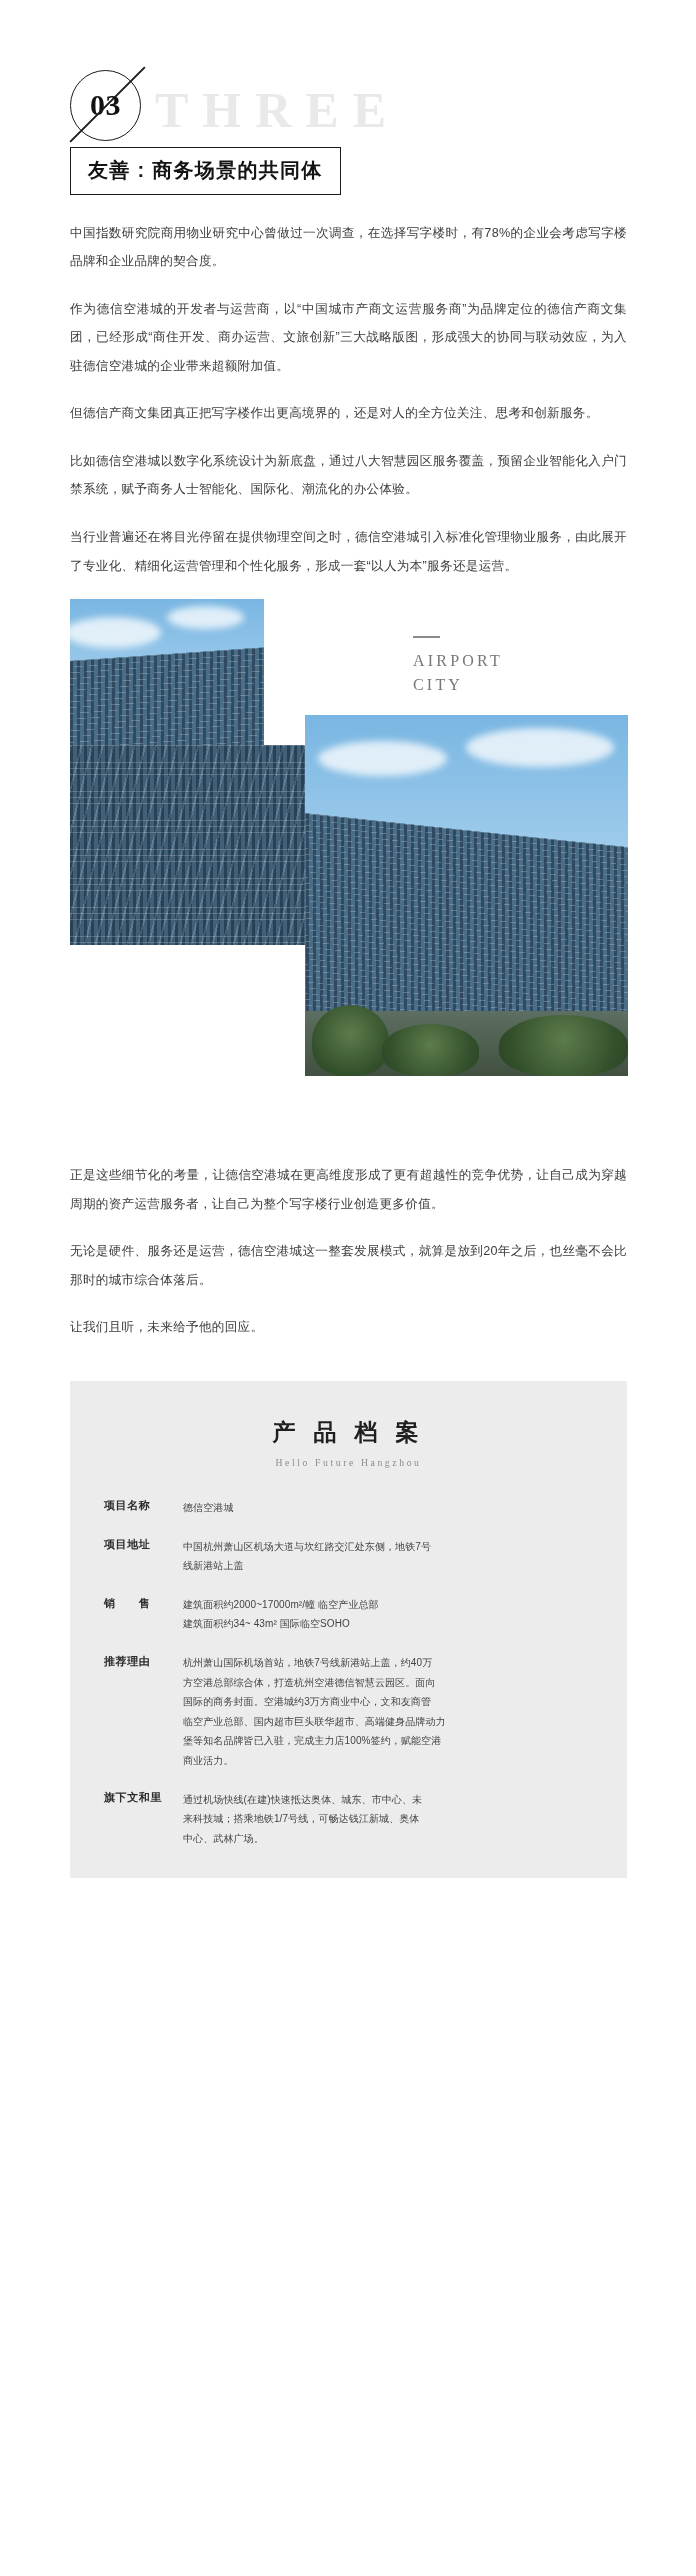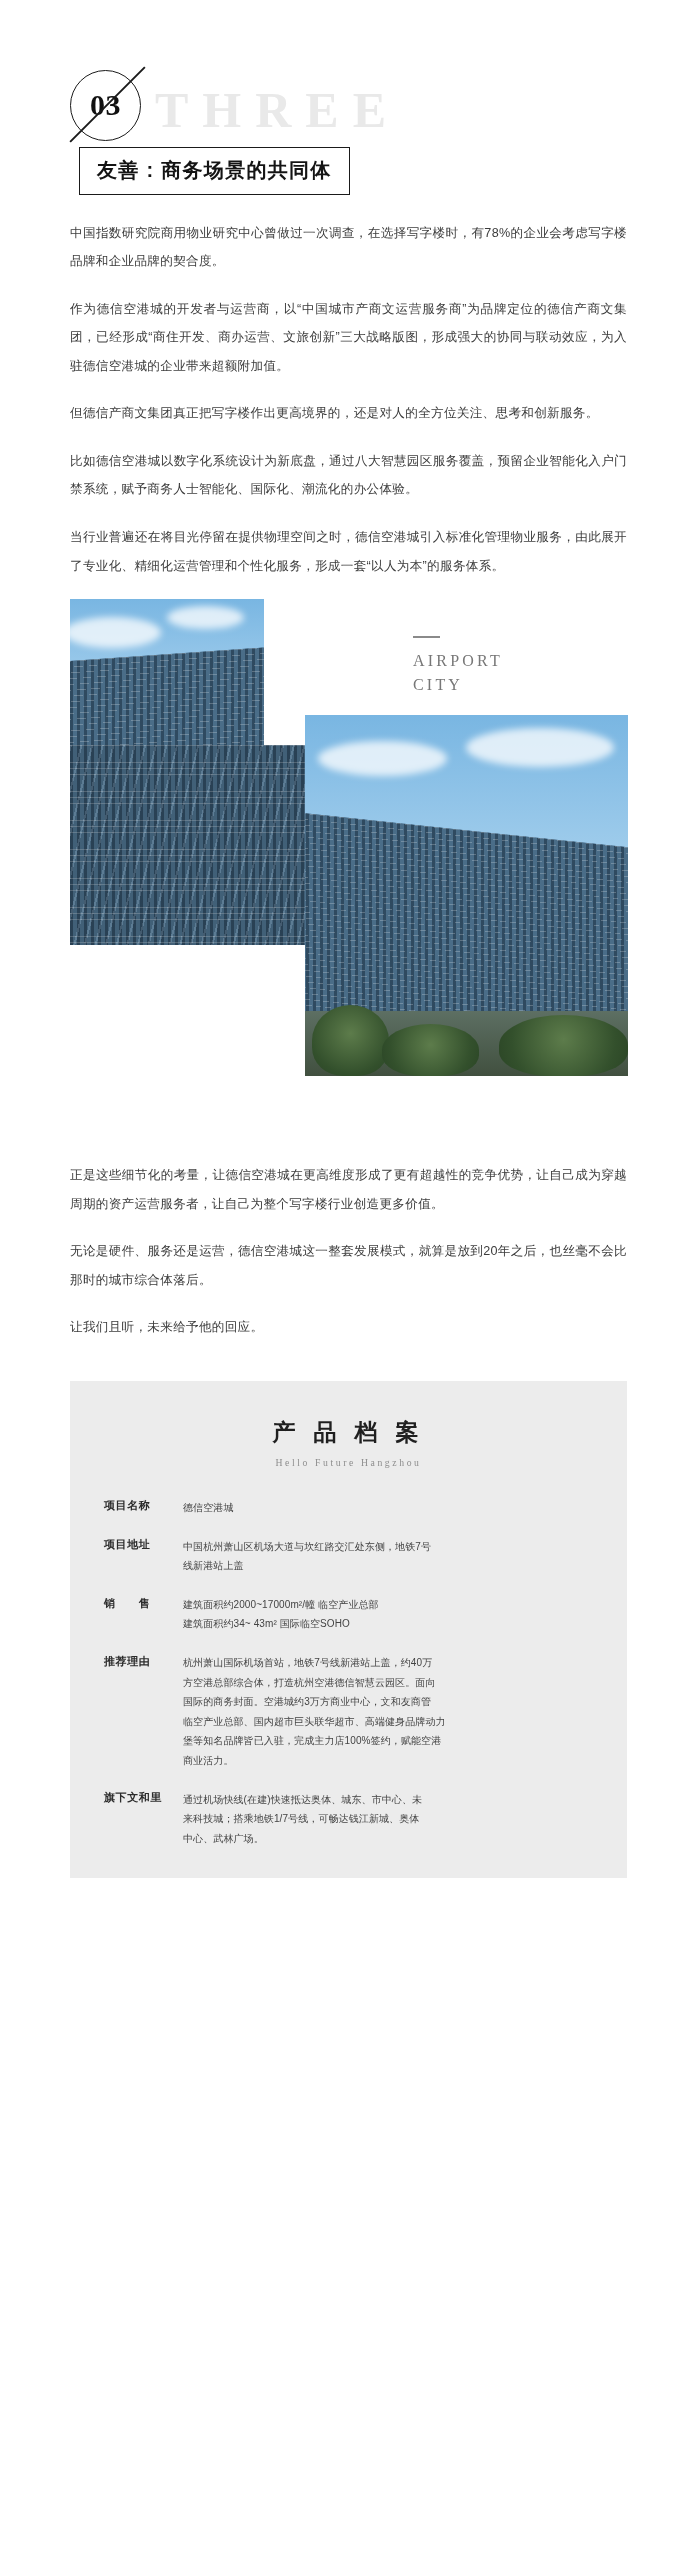--- a/index.html
+++ b/index.html
@@ -62,21 +62,21 @@
     left: 65px;
     top: 17px;
     width: 85px;
     height: 85px;
     overflow: visible;
   }
   .chapter-slash svg { display: block; }
 
   .title-box {
     position: absolute;
-    left: 79px;
+    left: 70px;
     top: 102px;
     border: 1.3px solid #1a1a1a;
     padding: 9px 17px 10.3px 17px;
     display: inline-block;
   }
   .title-box .title-text {
     font-size: 20px;
     font-weight: bold;
     letter-spacing: 1.3px;
     color: #141414;
@@ -249,21 +249,21 @@
     <div class="title-box">
       <div class="title-text">友善 : 商务场景的共同体</div>
     </div>
   </div>
 
   <div class="body">
     <p class="para">中国指数研究院商用物业研究中心曾做过一次调查，在选择写字楼时，有78%的企业会考虑写字楼品牌和企业品牌的契合度。</p>
     <p class="para">作为德信空港城的开发者与运营商，以“中国城市产商文运营服务商”为品牌定位的德信产商文集团，已经形成“商住开发、商办运营、文旅创新”三大战略版图，形成强大的协同与联动效应，为入驻德信空港城的企业带来超额附加值。</p>
     <p class="para">但德信产商文集团真正把写字楼作出更高境界的，还是对人的全方位关注、思考和创新服务。</p>
     <p class="para">比如德信空港城以数字化系统设计为新底盘，通过八大智慧园区服务覆盖，预留企业智能化入户门禁系统，赋予商务人士智能化、国际化、潮流化的办公体验。</p>
-    <p class="para">当行业普遍还在将目光停留在提供物理空间之时，德信空港城引入标准化管理物业服务，由此展开了专业化、精细化运营管理和个性化服务，形成一套“以人为本”的服务体系。</p>
+    <p class="para">当行业普遍还在将目光停留在提供物理空间之时，德信空港城引入标准化管理物业服务，由此展开了专业化、精细化运营管理和个性化服务，形成一套“以人为本”服务还是运营。</p>
   </div>
 
   <div class="collage">
 
     <div class="photo photo-a">
       <div class="sky"></div>
       <div class="cloud" style="left:-6.5px; top:18px; width:97px; height:31px;"></div>
       <div class="cloud" style="left:97px; top:6.5px; width:77px; height:23px;"></div>
       <div class="facade" style="left:0; top:62px; width:194px; height:151px; transform: skewY(-4deg); transform-origin: left bottom;">
         <div class="facade-lines"></div>

